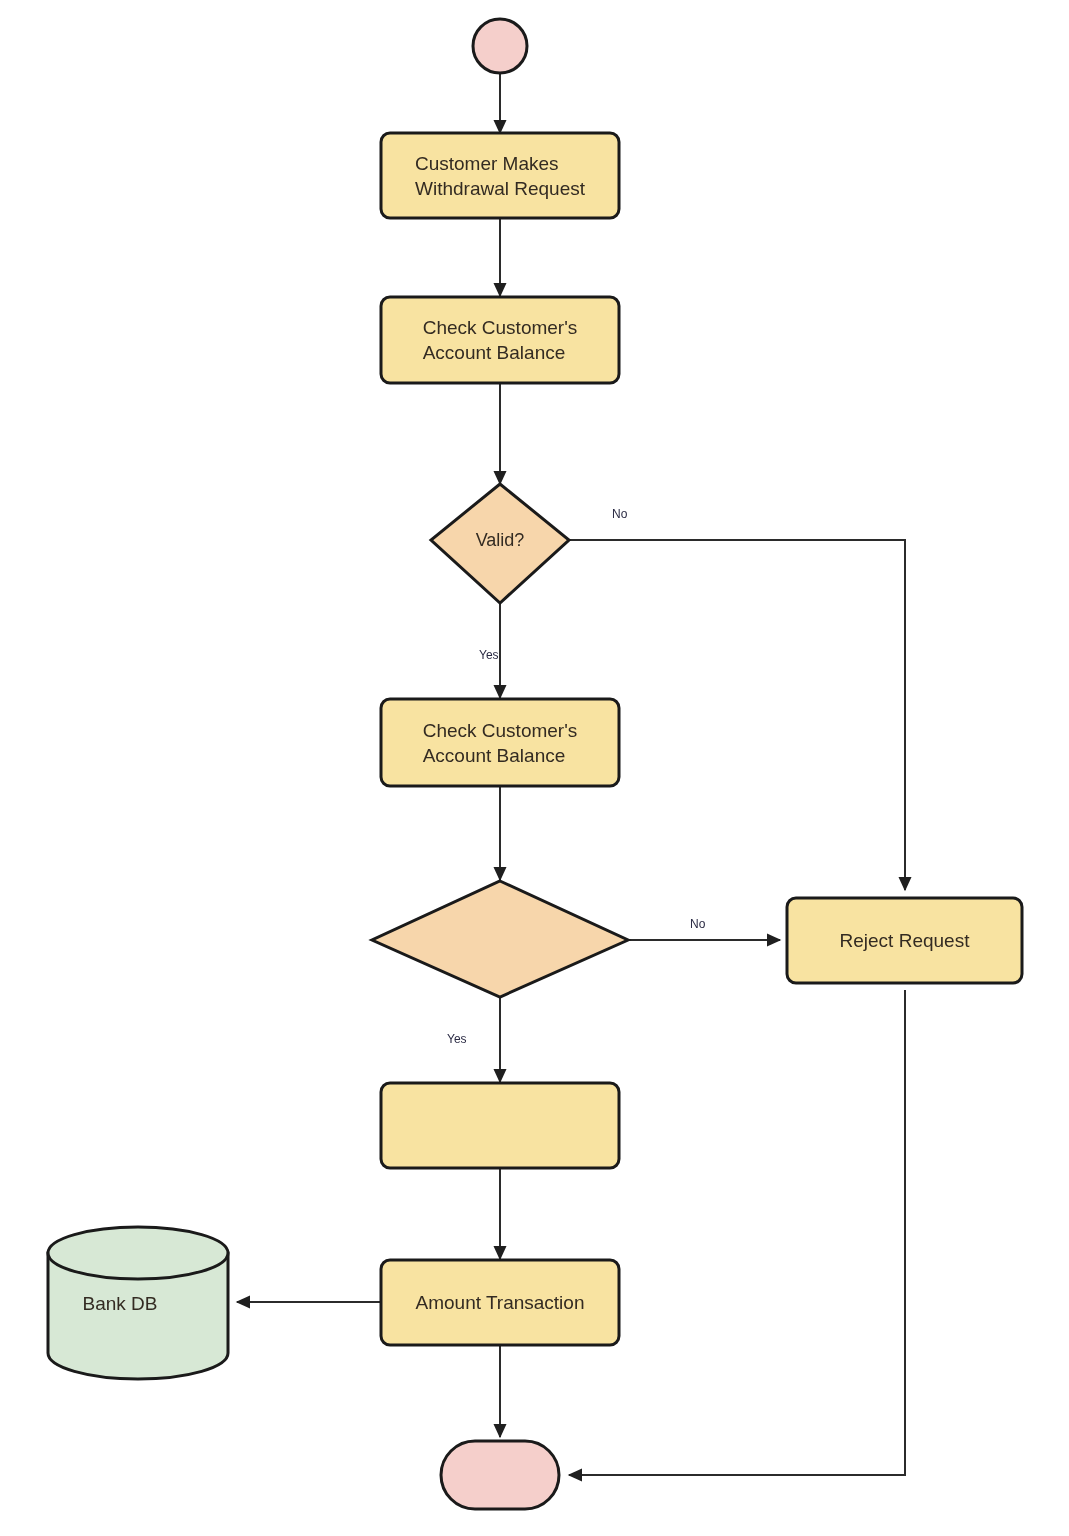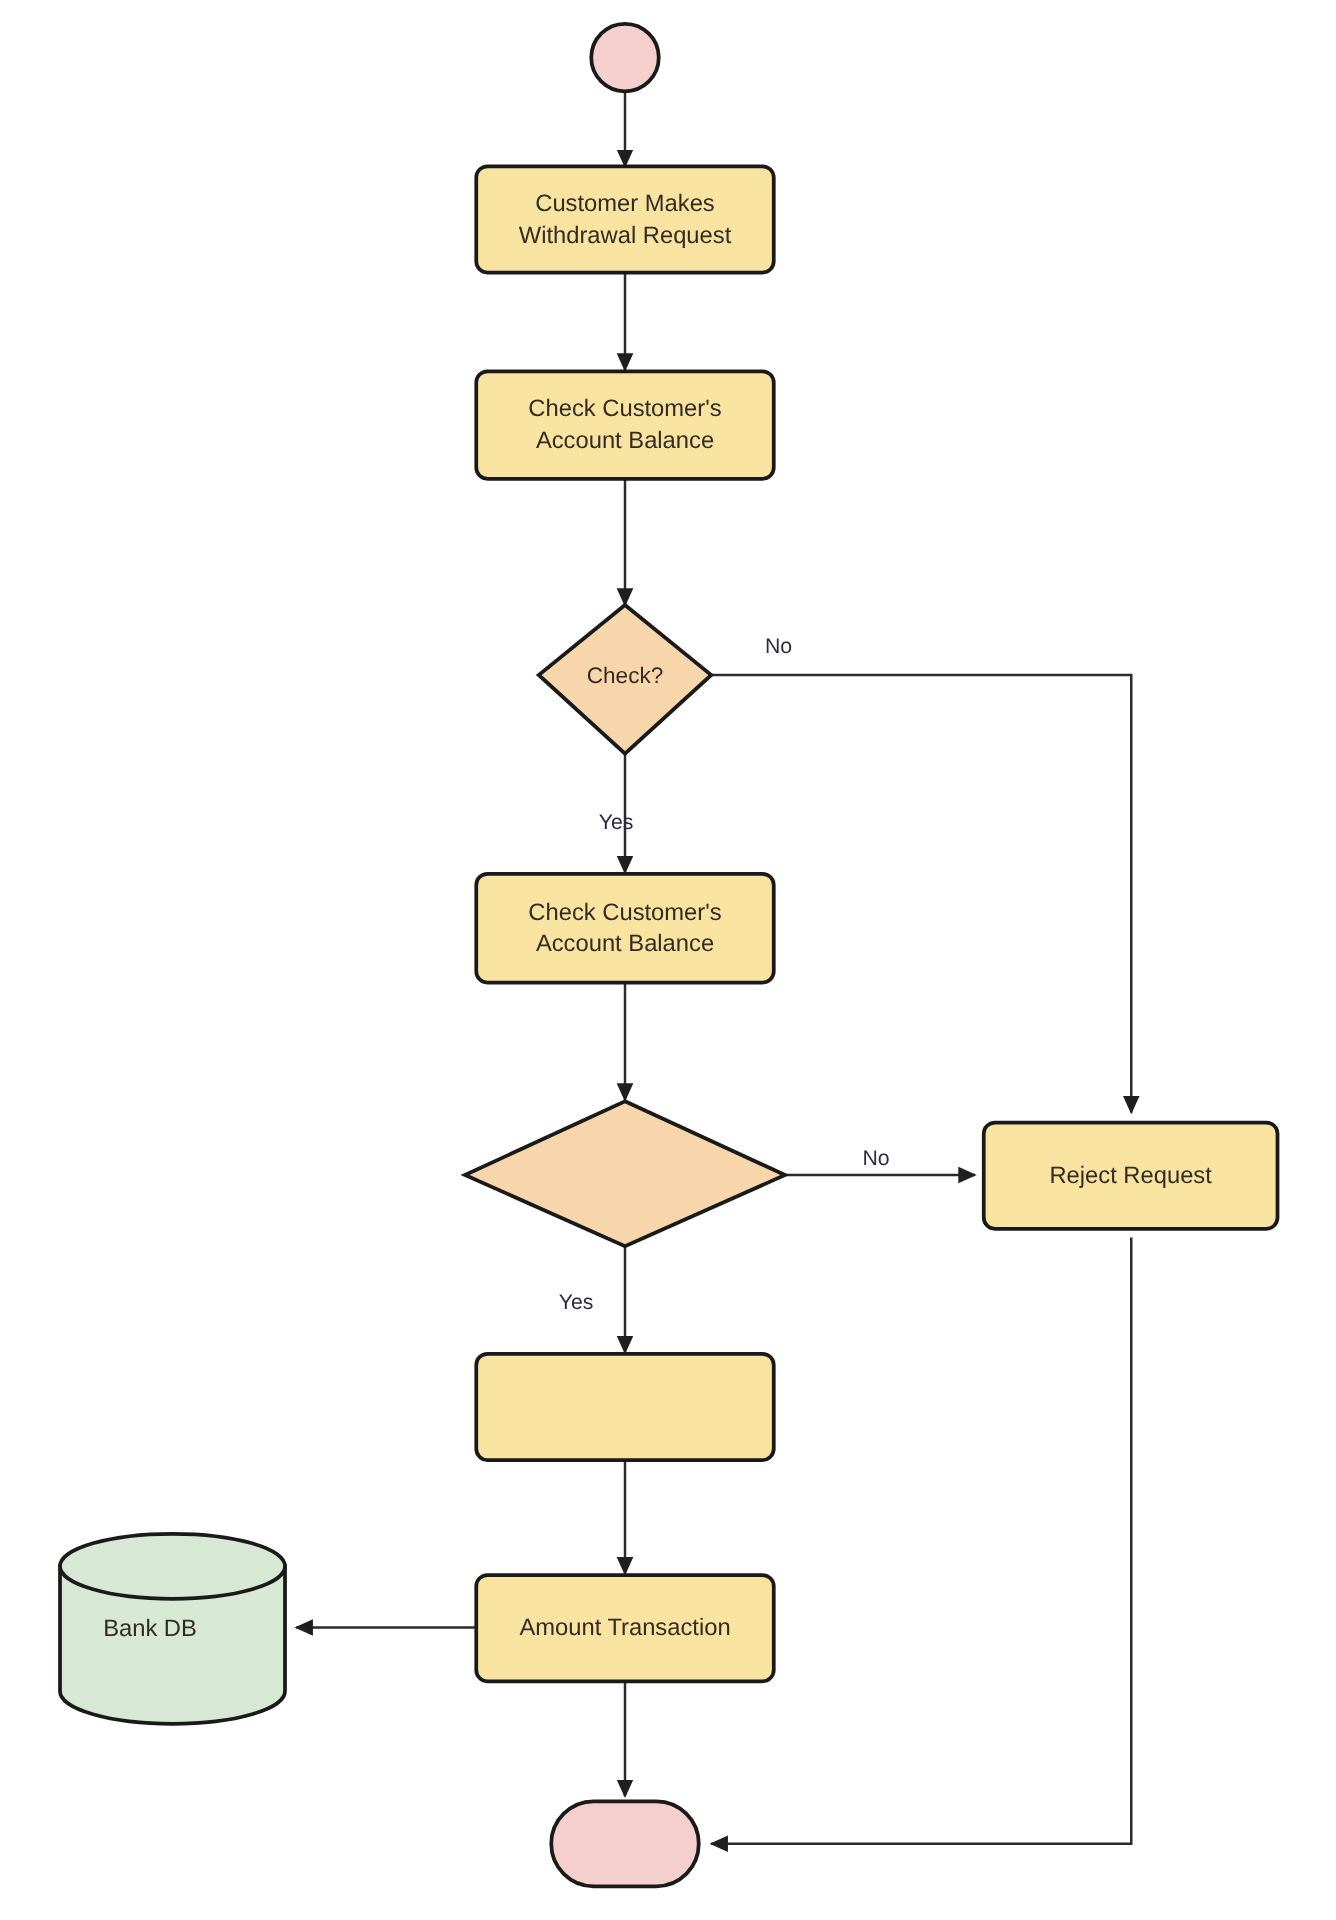--- a/index.html
+++ b/index.html
@@ -26,33 +26,33 @@
     top: 0;
     width: 1069px;
     height: 1536px;
     overflow: visible;
   }
   .node-label {
     position: absolute;
     display: flex;
     align-items: center;
     justify-content: center;
-    text-align: center;
+    text-align: left;
     color: #332b22;
     font-size: 19px;
     line-height: 25px;
     font-family: "Liberation Sans", sans-serif;
     pointer-events: none;
     white-space: pre-line;
     border-radius: 26px;
   }
   .edge-label {
     position: absolute;
     color: #2b2b44;
-    font-size: 17px;
+    font-size: 12px;
     font-family: "Liberation Sans", sans-serif;
     text-align: center;
     white-space: nowrap;
   }
   .diamond-label {
     font-size: 18px;
     line-height: 23px;
   }
 </style>
 </head>
@@ -119,21 +119,21 @@
 
     <rect x="441" y="1441" width="118" height="68" rx="34" ry="34" fill="#f5cfcb" stroke="#1a1a1a" stroke-width="3"></rect>
   </svg>
 
   <div class="node-label" style="left:381px; top:133px; width:238px; height:85px;">Customer Makes
 Withdrawal Request</div>
 
   <div class="node-label" style="left:381px; top:297px; width:238px; height:86px;">Check Customer's
 Account Balance</div>
 
-  <div class="node-label diamond-label" style="left:431px; top:516px; width:138px; height:48px;">Check?</div>
+  <div class="node-label diamond-label" style="left:431px; top:516px; width:138px; height:48px;">Valid?</div>
 
   <div class="node-label" style="left:381px; top:699px; width:238px; height:87px;">Check Customer's
 Account Balance</div>
 
 
   <div class="node-label" style="left:787px; top:898px; width:235px; height:85px;">Reject Request</div>
 
 
   <div class="node-label" style="left:381px; top:1260px; width:238px; height:85px;">Amount Transaction</div>
 

